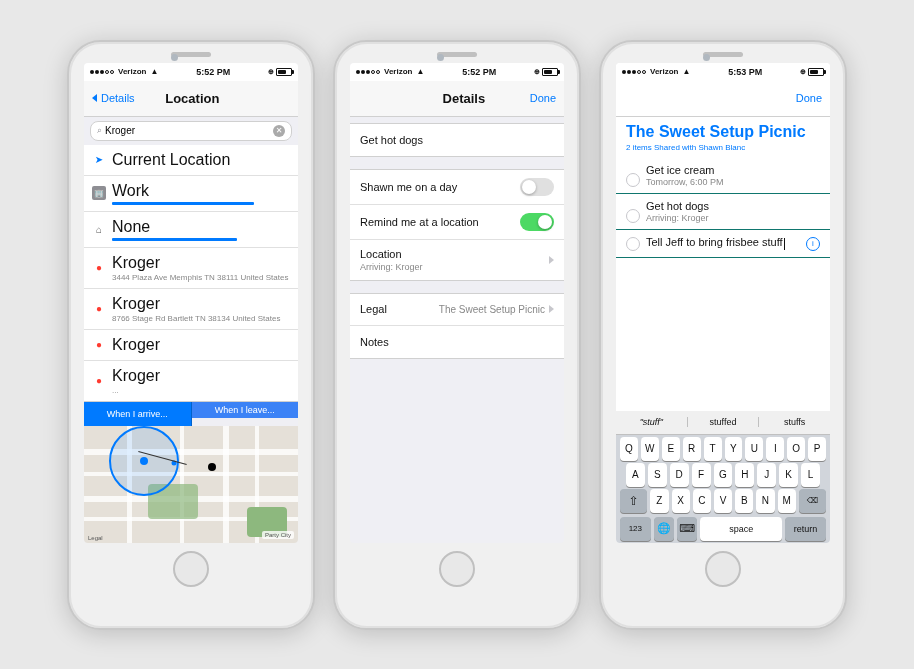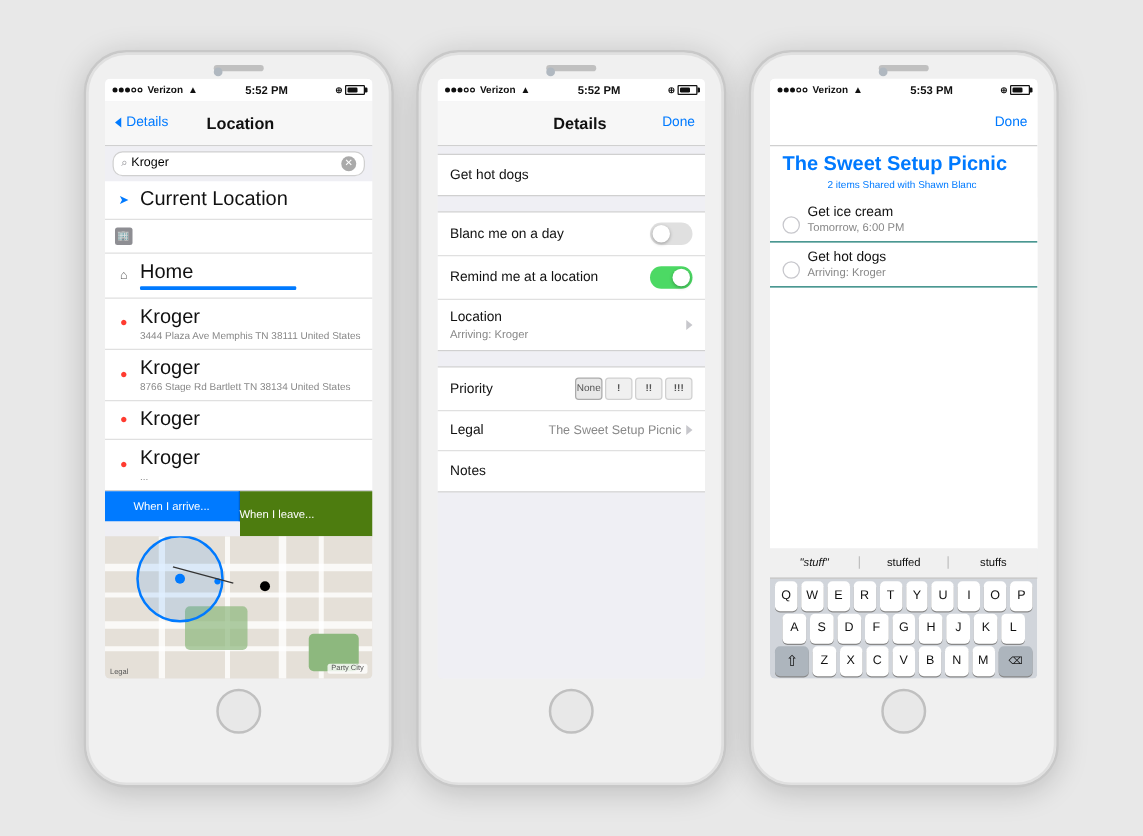--- a/index.html
+++ b/index.html
@@ -247,26 +247,27 @@
       background: #007aff;
       color: #fff;
       font-size: 9px;
       display: flex;
       align-items: center;
       justify-content: center;
       border-right: 1px solid #0062cc;
     }
     .leave-btn {
       flex: 1;
-      height: 36px;
-      background: #4d7c0f;
+      height: 16px;
+      background: #3b82f6;
       color: #fff;
       font-size: 9px;
       display: flex;
       align-items: center;
+      justify-content: center;
     }
 
     
     .map-area {
       flex: 1;
       background: #e5e0d8;
       position: relative;
       overflow: hidden;
     }
     .map-grid {
@@ -415,21 +416,20 @@
     .list-title {
       font-size: 16px;
       font-weight: 600;
       color: #007aff;
       padding: 6px 10px 2px;
     }
     .list-subtitle {
       font-size: 8px;
       color: #888;
       padding: 0 10px 6px;
-      margin-left: 36px;
     }
     .list-subtitle span { color: #007aff; }
 
     .todo-list { flex: 1; background: #fff; }
     .todo-item {
       display: flex;
       align-items: flex-end;
       padding: 6px 10px;
       border-bottom: 1px solid #0f766e;
       gap: 6px;
@@ -564,25 +564,29 @@
 
       <div class="location-list">
         <div class="location-item">
           <div class="loc-icon current">➤</div>
           <div class="loc-content">
             <div class="loc-name">Current Location</div>
           </div>
         </div>
         <div class="location-item">
           <div class="loc-icon work">🏢</div>
+          <div class="loc-content">
+            <div class="loc-name">Work</div>
+            <div class="blue-line" style="width:80%;"></div>
+          </div>
         </div>
         <div class="location-item">
           <div class="loc-icon home">⌂</div>
           <div class="loc-content">
-            <div class="loc-name">Home</div>
+            <div class="loc-name">None</div>
             <div class="blue-line" style="width:70%;"></div>
           </div>
         </div>
         <div class="location-item">
           <div class="loc-icon red">●</div>
           <div class="loc-content">
             <div class="loc-name">Kroger</div>
             <div class="loc-addr">3444 Plaza Ave Memphis TN 38111 United States</div>
           </div>
         </div>
@@ -680,50 +684,41 @@
 
       <div class="spacer6"></div>
       <div class="details-section">
         <div class="detail-row hot-dogs-row">
           <span>Get hot dogs</span>
         </div>
       </div>
       <div class="spacer6"></div>
       <div class="details-section">
         <div class="detail-row">
-          <span class="detail-label">Blanc me on a day</span>
+          <span class="detail-label">Shawn me on a day</span>
           <div class="toggle off">
             <div class="toggle-knob"></div>
           </div>
         </div>
         <div class="detail-row">
           <span class="detail-label">Remind me at a location</span>
           <div class="toggle on">
             <div class="toggle-knob"></div>
           </div>
         </div>
         <div class="detail-row">
           <div style="flex:1;">
             <div class="detail-label">Location</div>
             <div style="font-size:9px;color:#888;margin-top:2px;">Arriving: Kroger</div>
           </div>
           <span class="chevron-right"></span>
         </div>
       </div>
       <div class="spacer6"></div>
       <div class="details-section">
-        <div class="detail-row">
-          <span class="detail-label">Priority</span>
-          <div class="priority-btns">
-            <div class="priority-btn none-btn selected-none">None</div>
-            <div class="priority-btn">!</div>
-            <div class="priority-btn">!!</div>
-            <div class="priority-btn">!!!</div>
-          </div>
-        </div>
         <div class="detail-row">
           <span class="detail-label">Legal</span>
           <span class="detail-value">The Sweet Setup Picnic</span>
           <span class="chevron-right"></span>
         </div>
         <div class="detail-row">
           <span class="detail-label">Notes</span>
         </div>
       </div>
     </div>
@@ -778,20 +773,28 @@
             <div class="todo-name">Get ice cream</div>
             <div class="todo-sub">Tomorrow, 6:00 PM</div>
           </div>
         </div>
         <div class="todo-item">
           <div class="todo-circle"></div>
           <div class="todo-content">
             <div class="todo-name">Get hot dogs</div>
             <div class="todo-sub">Arriving: Kroger</div>
           </div>
+        </div>
+        <div class="todo-item">
+          <div class="todo-circle"></div>
+          <div class="todo-content">
+            <div class="todo-name">Tell Jeff to bring frisbee stuff<span style="display:inline-block;width:1px;height:12px;background:#111;margin-left:1px;vertical-align:middle;animation:blink 1s step-end infinite;"></span></div>
+            <div class="todo-sub"></div>
+          </div>
+          <div class="todo-info">i</div>
         </div>
       </div>
 
       <div class="keyboard">
         <div class="keyboard-suggestions">
           <div class="suggestion highlight">"stuff"</div>
           <div class="suggestion">stuffed</div>
           <div class="suggestion">stuffs</div>
         </div>
         <div class="key-row">
@@ -821,20 +824,27 @@
           <div class="key dark wide shift">⇧</div>
           <div class="key">Z</div>
           <div class="key">X</div>
           <div class="key">C</div>
           <div class="key">V</div>
           <div class="key">B</div>
           <div class="key">N</div>
           <div class="key">M</div>
           <div class="key dark wide">⌫</div>
         </div>
+        <div class="key-row">
+          <div class="key dark wide">123</div>
+          <div class="key dark" style="font-size:11px;">🌐</div>
+          <div class="key dark" style="font-size:11px;">⌨</div>
+          <div class="key space">space</div>
+          <div class="key return-key">return</div>
+        </div>
       </div>
     </div>
   </div>
   <div class="phone-home-btn"></div>
 </div>
 
 <style>
 @keyframes blink {
   0%, 100% { opacity: 1; }
   50% { opacity: 0; }

